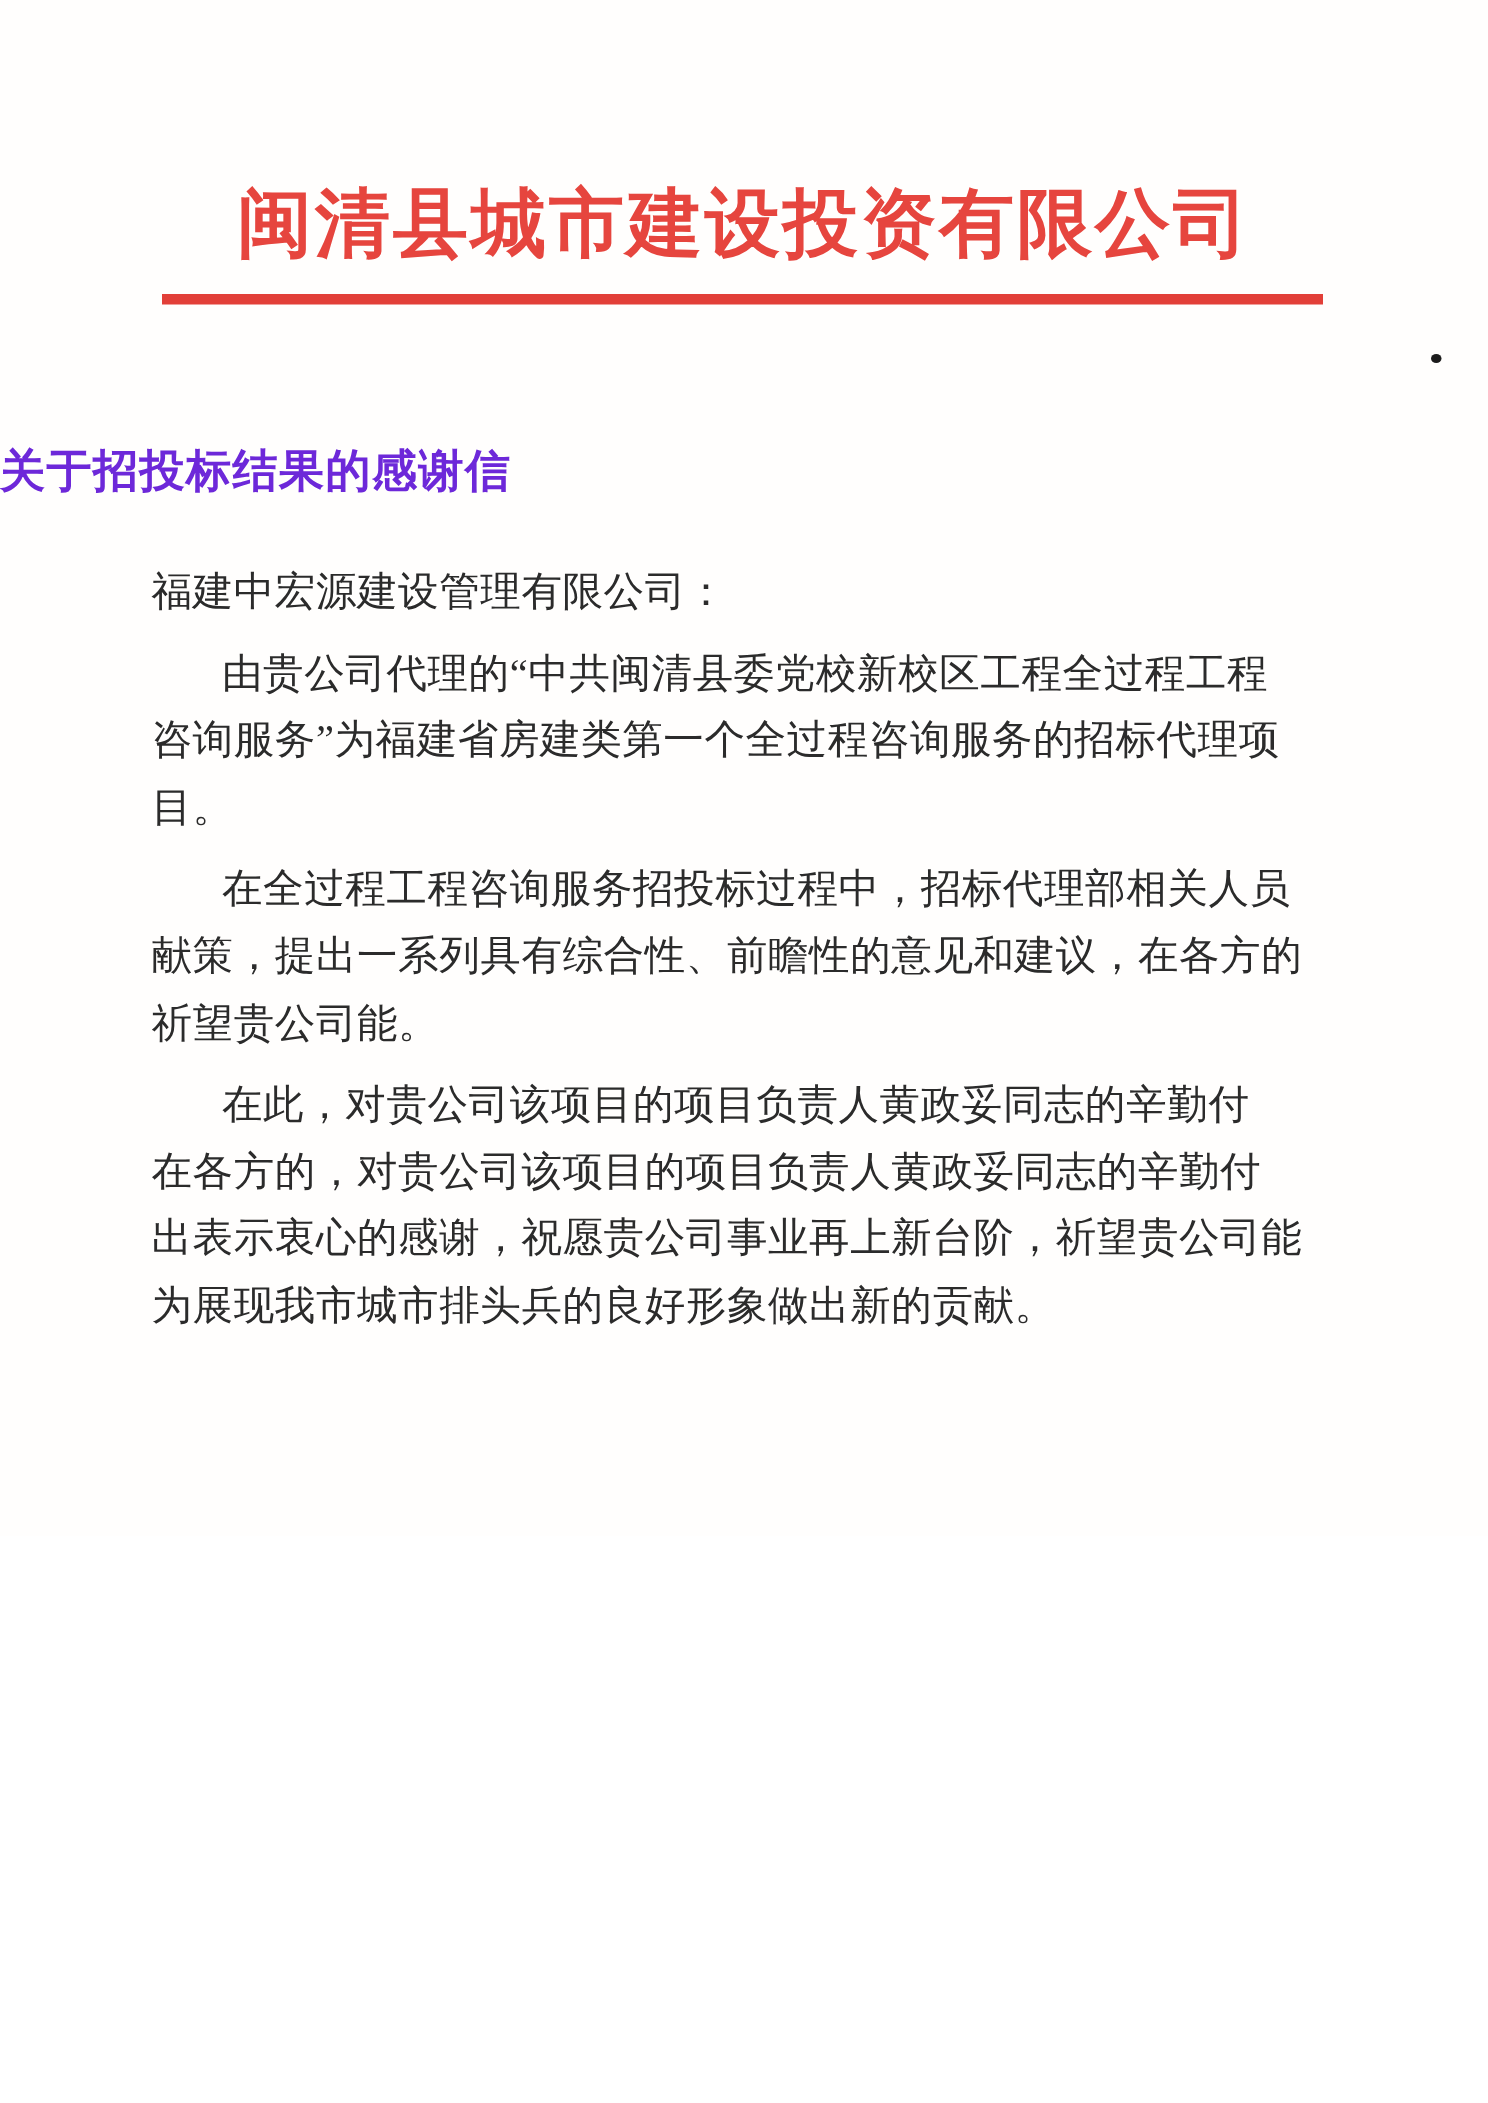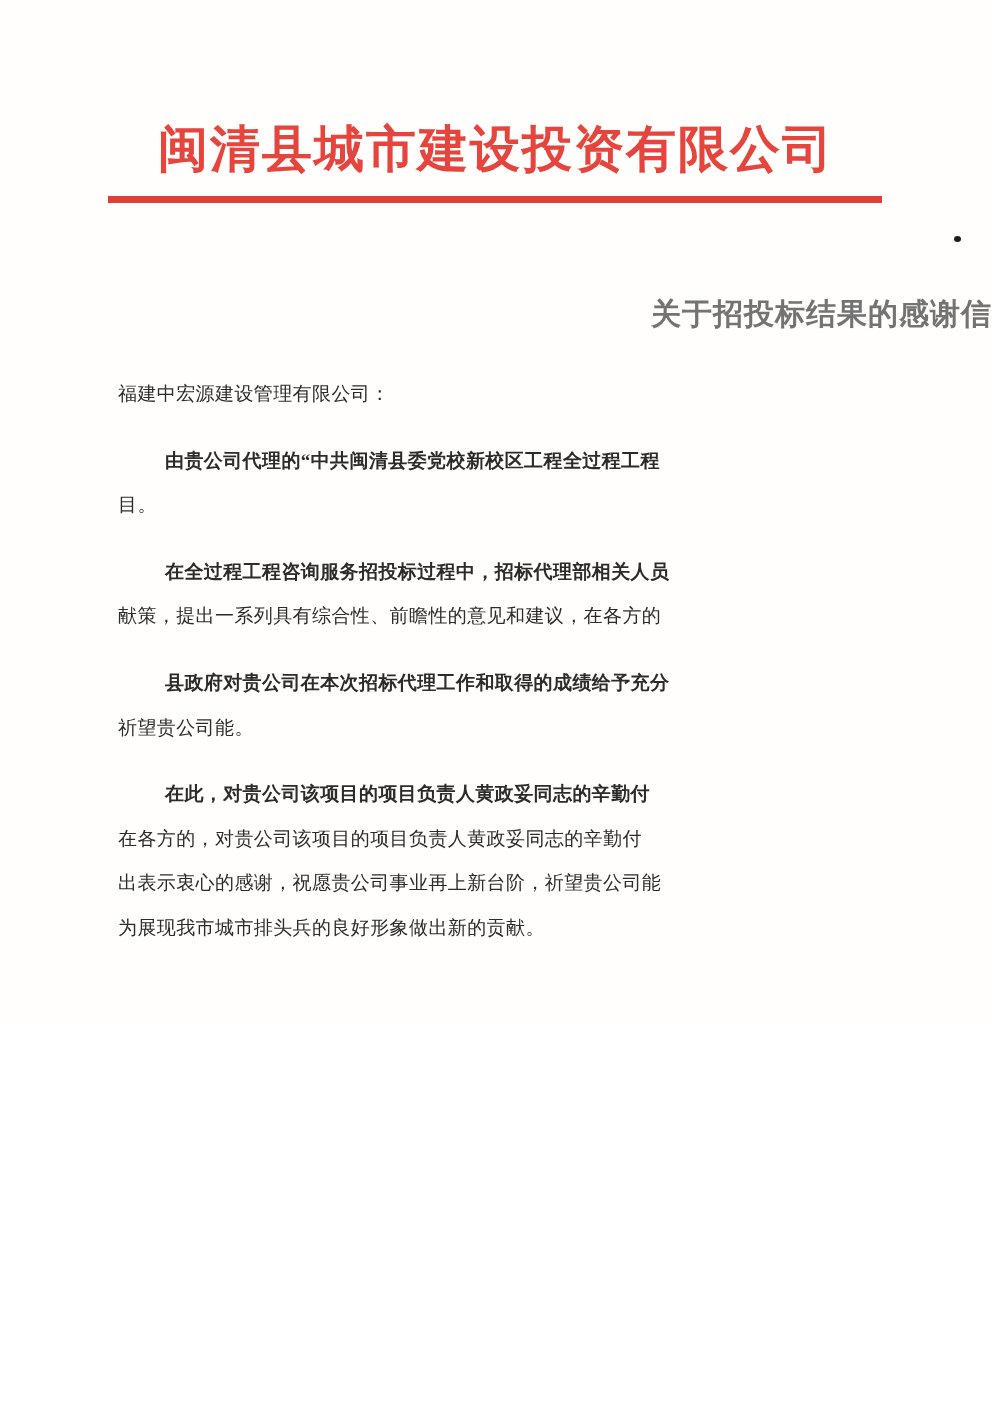--- a/index.html
+++ b/index.html
@@ -25,32 +25,32 @@
     letter-spacing:2px;
     font-family:"Liberation Serif","DejaVu Serif",serif;
   }
   .red-rule{
     position:absolute;top:196px;left:108px;
     width:774px;height:7px;
     background:var(--rule-red);
   }
   .doc-title{
     position:absolute;top:294px;left:0;width:100%;
-    text-align:right;
+    text-align:left;
     font-size:30px;font-weight:bold;
-    letter-spacing:1px;color:#737373;
+    letter-spacing:1px;color:#6d28d9;
     font-family:"Liberation Sans","DejaVu Sans",sans-serif;
   }
   .body-text{
-    position:absolute;left:118px;top:372px;width:766px;
-    font-size:19px;line-height:44.6px;letter-spacing:0.4px;
+    position:absolute;left:101px;top:372px;width:766px;
+    font-size:27px;line-height:44.6px;letter-spacing:0.4px;
     color:var(--ink);
   }
   .line{white-space:nowrap;}
-  .line.indent{text-indent:47px;margin-top:22px;font-weight:bold;}
+  .line.indent{text-indent:47px;margin-top:10px;}
   .signature{
     position:absolute;top:1100px;right:112px;
     font-size:27px;letter-spacing:1.6px;color:#242424;
     z-index:1;white-space:nowrap;
   }
   .sig-date{
     position:absolute;top:1153px;left:598px;
     font-size:31px;letter-spacing:1px;color:#242424;
     z-index:1;white-space:nowrap;
   }
@@ -79,24 +79,24 @@
 <div class="page">
 
   <div class="letterhead">闽清县城市建设投资有限公司</div>
   <div class="red-rule"></div>
 
   <div class="doc-title">关于招投标结果的感谢信</div>
 
   <div class="body-text">
     <div class="line">福建中宏源建设管理有限公司：</div>
     <div class="line indent">由贵公司代理的“中共闽清县委党校新校区工程全过程工程</div>
+    <div class="line">咨询服务”为福建省房建类第一个全过程咨询服务的招标代理项</div>
     <div class="line">目。</div>
     <div class="line indent">在全过程工程咨询服务招投标过程中，招标代理部相关人员</div>
     <div class="line">献策，提出一系列具有综合性、前瞻性的意见和建议，在各方的</div>
-    <div class="line indent">县政府对贵公司在本次招标代理工作和取得的成绩给予充分</div>
     <div class="line">祈望贵公司能。</div>
     <div class="line indent">在此，对贵公司该项目的项目负责人黄政妥同志的辛勤付</div>
     <div class="line">在各方的，对贵公司该项目的项目负责人黄政妥同志的辛勤付</div>
     <div class="line">出表示衷心的感谢，祝愿贵公司事业再上新台阶，祈望贵公司能</div>
     <div class="line">为展现我市城市排头兵的良好形象做出新的贡献。</div>
   </div>
 
   <div class="signature">闽清县城市建设投资有限公司</div>
   <div class="sig-date">2019 年 7 月 20 日</div>
 

